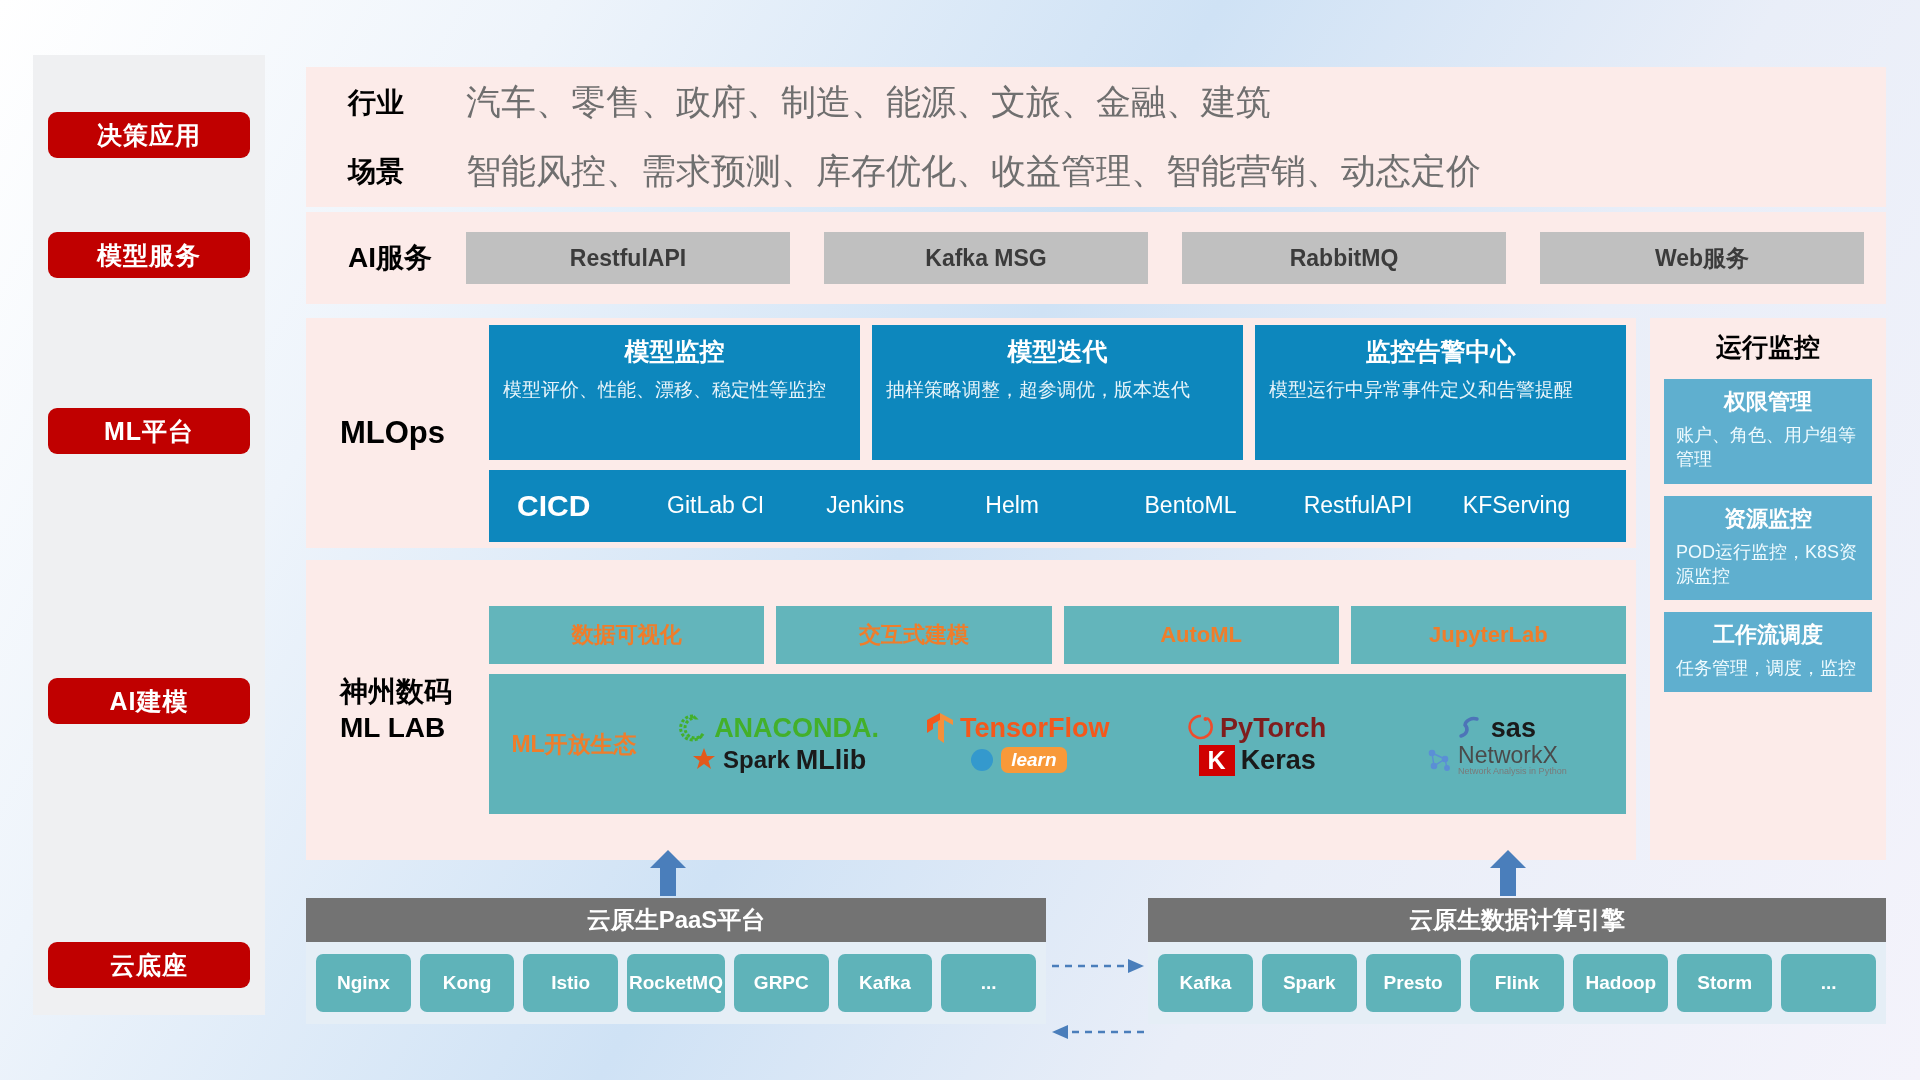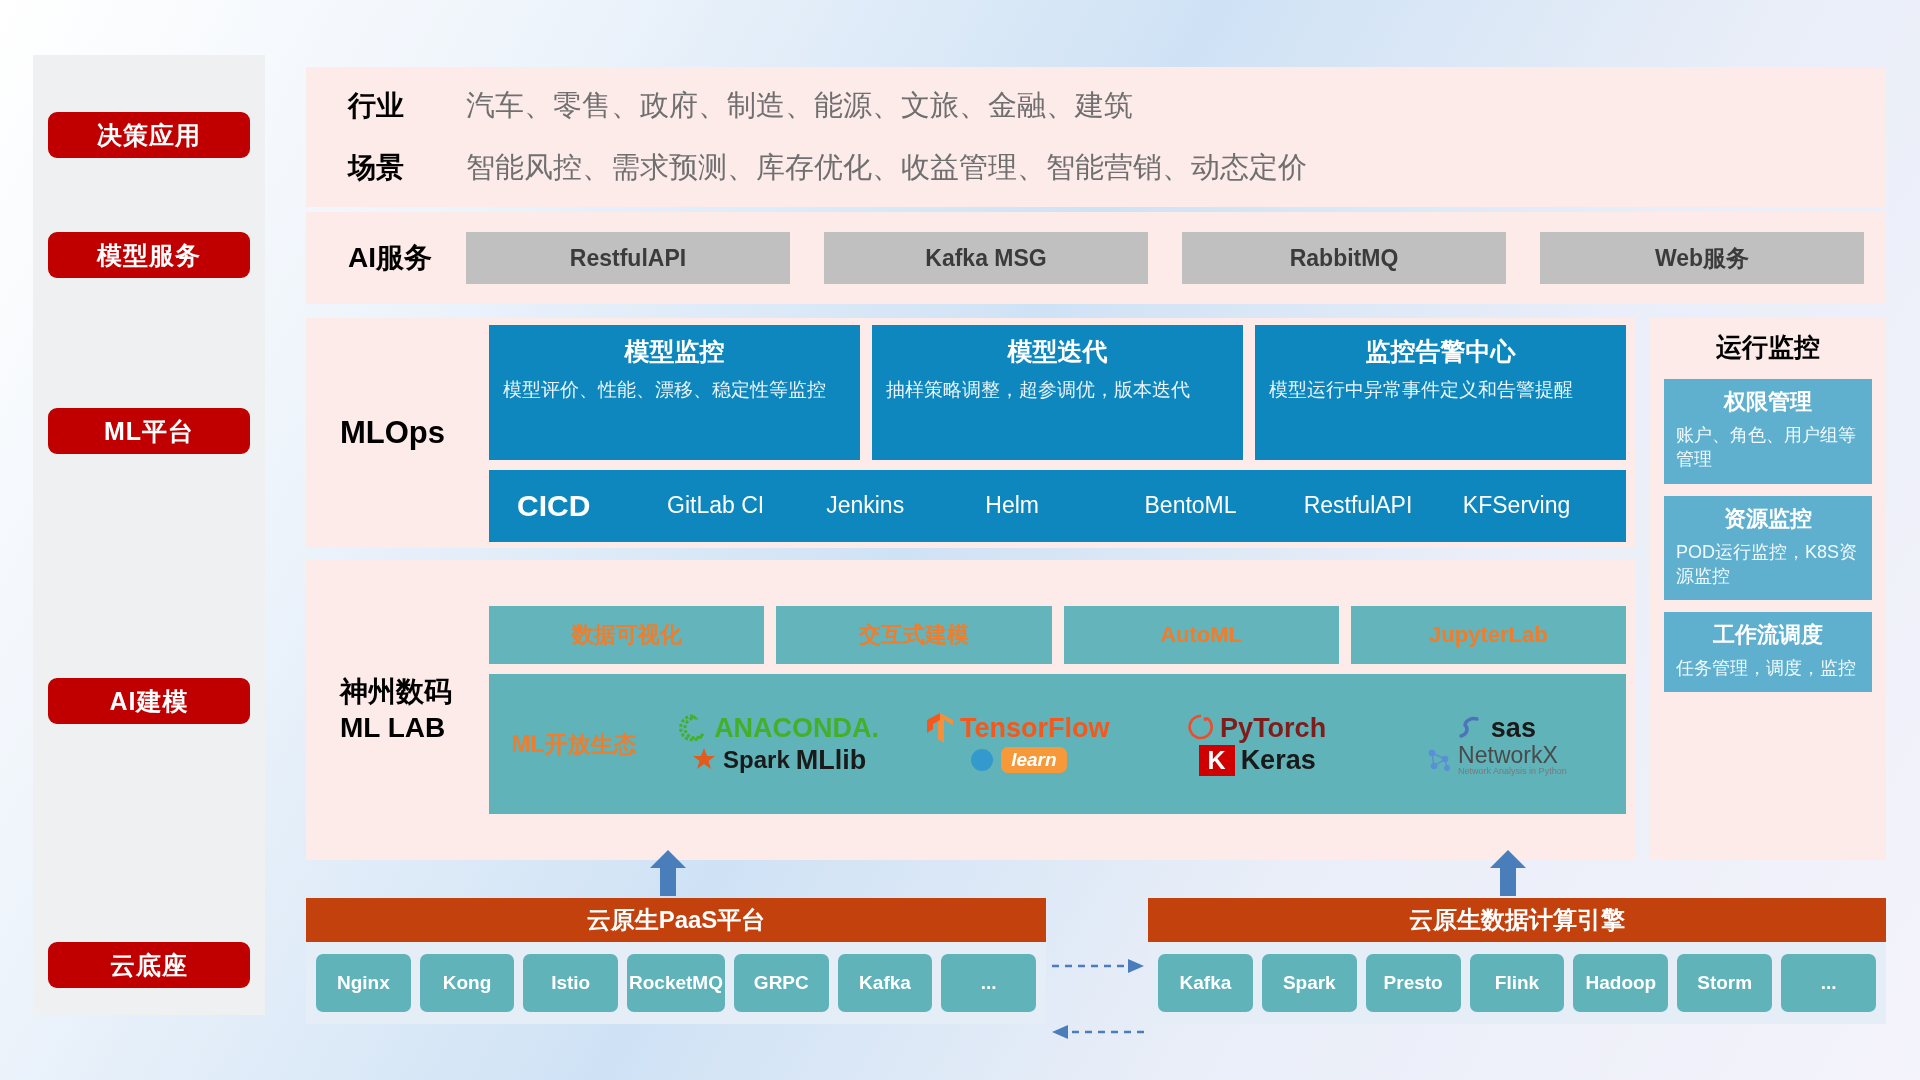--- a/index.html
+++ b/index.html
@@ -41,21 +41,21 @@
   }
 
   
   #band-apps {
     left: 306px; top: 55px; width: 1580px; height: 140px;
     display: flex; align-items: center; margin-top: 12px;
   }
   #band-apps .lines { display: flex; flex-direction: column; gap: 22px; width: 100%; }
   #band-apps .line { display: flex; align-items: center; }
   #band-apps .line .lbl { width: 160px; padding-left: 42px; font-size: 28px; font-weight: bold; }
-  #band-apps .line .val { font-size: 29px; color: #6f6f6f; }
+  #band-apps .line .val { font-size: 35px; color: #6f6f6f; }
 
   
   #band-svc {
     left: 306px; top: 212px; width: 1580px; height: 92px;
     display: flex; align-items: center;
   }
   #band-svc .lbl { width: 160px; padding-left: 42px; font-size: 28px; font-weight: bold; }
   #band-svc .chips { flex: 1; display: flex; gap: 34px; padding-right: 22px; }
   .svc-chip {
     flex: 1; height: 52px; background: #c0c0c0;
@@ -158,21 +158,21 @@
   .mon-card .d { font-size: 18px; line-height: 1.35; color: #f0fbff; }
 
   
   #cloud-left {
     position: absolute; left: 306px; top: 898px; width: 740px;
   }
   #cloud-right {
     position: absolute; left: 1148px; top: 898px; width: 738px;
   }
   .cloud-head {
-    height: 44px; background: #c2410c; color: #fff;
+    height: 44px; background: #737373; color: #fff;
     display: flex; align-items: center; justify-content: center;
     font-size: 24px; font-weight: bold;
   }
   .cloud-body {
     background: #e5eef6; padding: 12px 10px;
     display: flex; gap: 9px;
   }
   .cloud-chip {
     flex: 1; height: 58px; background: #5fb3b9; color: #fff;
     border-radius: 7px;

